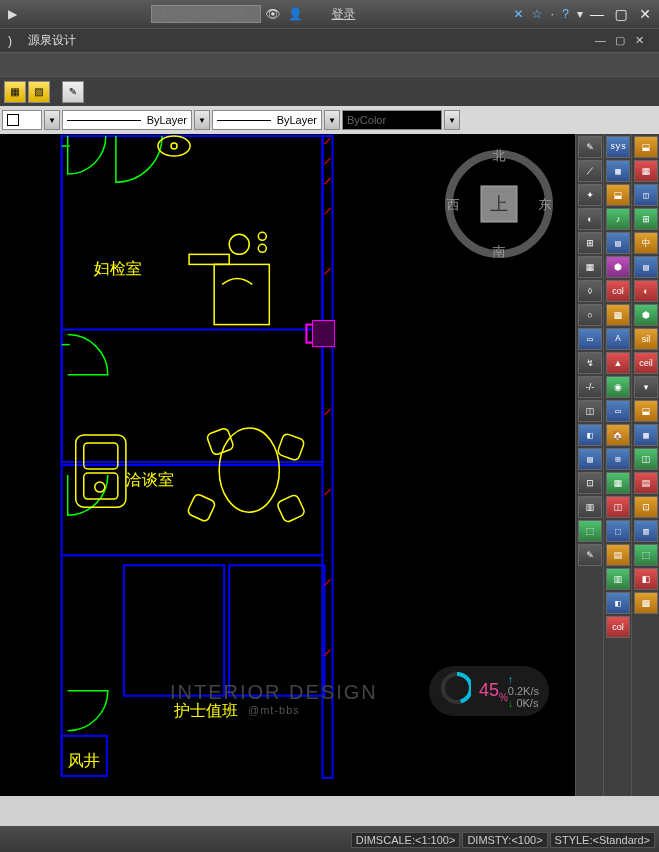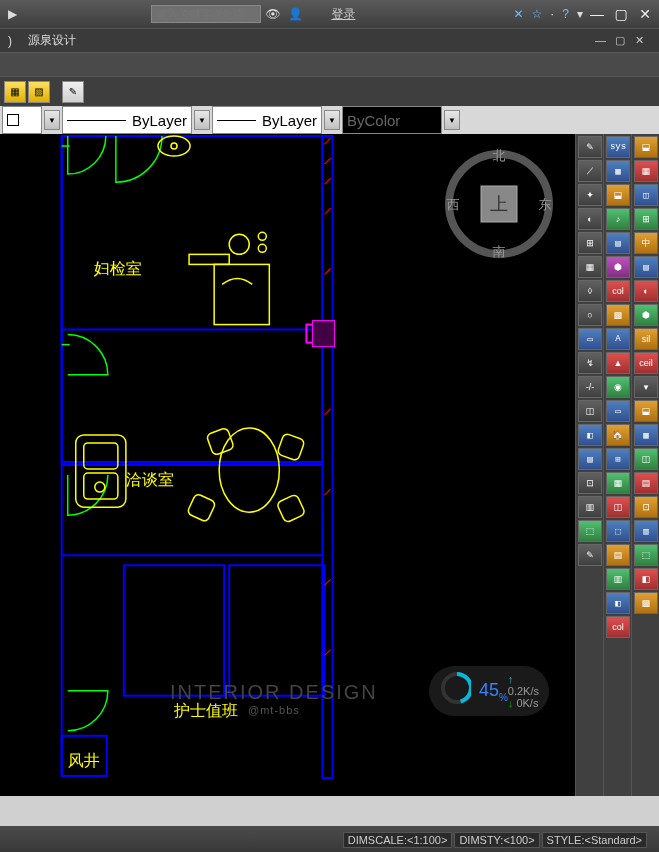--- a/index.html
+++ b/index.html
@@ -12,42 +12,42 @@
 .titlebar .wincontrols { display:flex; gap:4px; }
 .titlebar .wbtn { width:20px; height:18px; display:flex; align-items:center; justify-content:center; color:#eee; font-size:14px; }
 .menubar { height:24px; background:#3a3a3a; display:flex; align-items:center; padding:0 8px; color:#ddd; font-size:12px; border-top:1px solid #555; }
 .menubar .menuwin { margin-left:auto; display:flex; gap:4px; }
 .menubar .mbtn { width:16px; height:14px; color:#ccc; font-size:11px; }
 .ribbon-space { height:24px; background:#4a4a4a; border-top:1px solid #5a5a5a; }
 .toolbar-row { height:30px; background:#3e3e3e; display:flex; align-items:center; padding:2px 4px; gap:2px; border-top:1px solid #555; }
 .toolbtn { width:22px; height:22px; background:linear-gradient(#f0f0f0,#d0d0d0); border:1px solid #888; display:flex; align-items:center; justify-content:center; font-size:10px; }
 .toolbtn.y { background:linear-gradient(#ffe060,#e0b000); }
 .prop-row { height:28px; background:#d8d8d8; display:flex; align-items:center; padding:2px; gap:2px; font-size:11px; }
-.prop-row select, .prop-row .combo { height:28px; background:#fff; border:1px solid #888; padding:8px 4px; font-size:15px; }
+.prop-row select, .prop-row .combo { height:20px; background:#fff; border:1px solid #888; padding:8px 4px; font-size:11px; }
 .prop-row .combo { display:flex; align-items:center; min-width:100px; }
 .prop-row .dropbtn { width:16px; height:20px; background:linear-gradient(#e8e8e8,#c0c0c0); border:1px solid #888; display:flex; align-items:center; justify-content:center; font-size:8px; }
 .canvas-area { position:absolute; top:134px; left:0; right:0; bottom:56px; background:#000; }
 .canvas-area svg { width:100%; height:100%; }
 .right-panels { position:absolute; right:0; top:134px; bottom:56px; display:flex; background:#3a3a3a; }
 .panel-col { width:28px; display:flex; flex-direction:column; gap:2px; padding:2px; background:#404040; border-left:1px solid #555; }
 .panel-col .pbtn { width:24px; height:22px; background:linear-gradient(#606060,#404040); border:1px solid #666; display:flex; align-items:center; justify-content:center; font-size:9px; color:#fff; }
 .panel-col .pbtn.c1 { background:linear-gradient(#5080c0,#305090);font-family:Liberation Mono, monospace; }
 .panel-col .pbtn.c2 { background:linear-gradient(#e05050,#a03030); }
 .panel-col .pbtn.c3 { background:linear-gradient(#50c070,#308040); }
 .panel-col .pbtn.c4 { background:linear-gradient(#e0a030,#b07010); }
 .panel-col .pbtn.c5 { background:linear-gradient(#c050c0,#803080); }
 .compass { position:absolute; top:10px; right:100px; width:120px; height:120px; }
 .speed-widget { position:absolute; bottom:80px; right:110px; width:120px; height:50px; background:#1a1a1a; border-radius:25px; display:flex; align-items:center; padding:4px 10px; color:#999; font-size:10px; }
-.speed-widget .pct { font-size:18px; color:#3b82f6; margin-left:8px; }
+.speed-widget .pct { font-size:18px; color:#ec4899; margin-left:8px; }
 .speed-widget .pct sub { font-size:10px; }
 .speed-widget .rates { margin-left:auto; font-size:11px; line-height:12px; }
 .watermark { position:absolute; bottom:80px; left:170px; color:#444; font-size:20px; font-family:serif; letter-spacing:2px; pointer-events:none; }
 .watermark .sub { font-size:11px; letter-spacing:1px; text-align:center; color:#555; }
 .bottom-gap { position:absolute; bottom:26px; left:0; right:0; height:30px; background:#d0d0d0; }
-.statusbar { position:absolute; bottom:0; left:0; right:0; height:24px; background:linear-gradient(#4a4a4a,#383838); display:flex; align-items:center; padding:0 12px; color:#ccc; font-size:11px; }
+.statusbar { position:absolute; bottom:0; left:0; right:0; height:24px; background:linear-gradient(#4a4a4a,#383838); display:flex; align-items:center; padding:0 4px; color:#ccc; font-size:11px; }
 .statusbar .sseg { background:#2a2a2a; border:1px solid #555; padding:1px 4px; margin-left:2px; }
 .room-label { fill:#ffff00; font-size:16px; font-family:"SimSun","Microsoft YaHei"; }
 </style>
 </head>
 <body>
 
 <div class="titlebar">
   <span class="icon">▶</span>
   <input class="search" placeholder="键入关键字或短语" style="">
   <span class="icon">👁</span>

